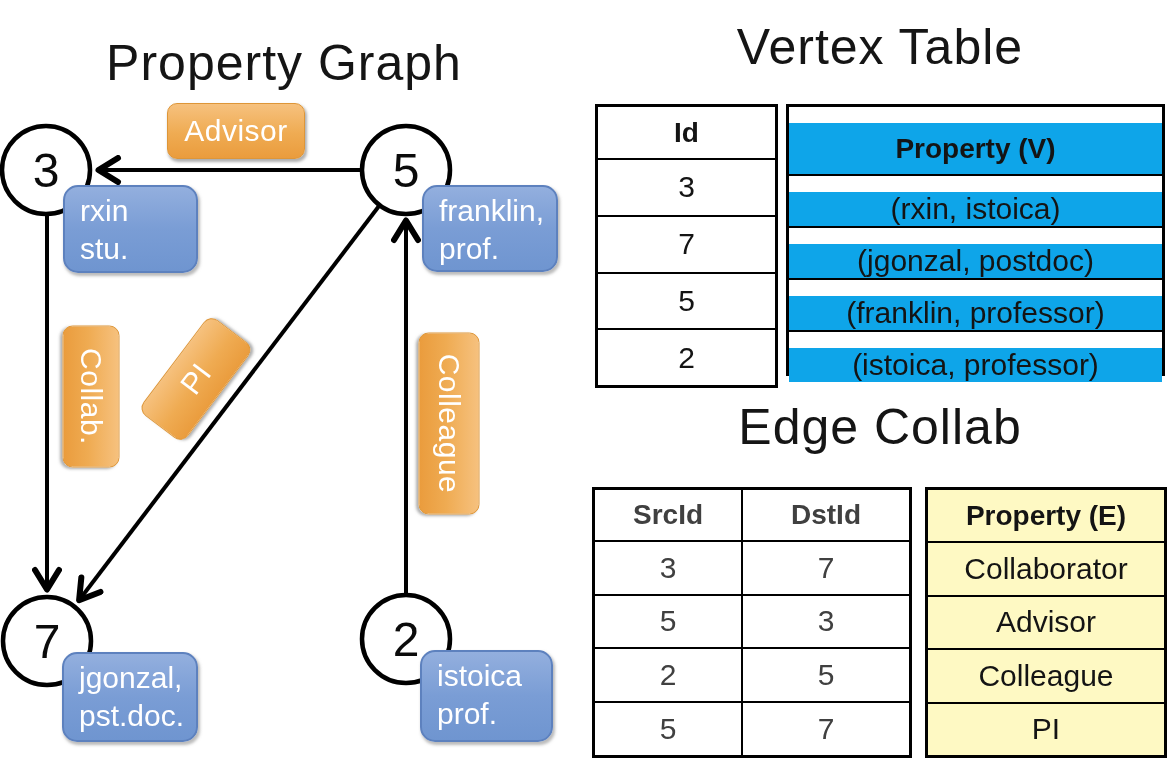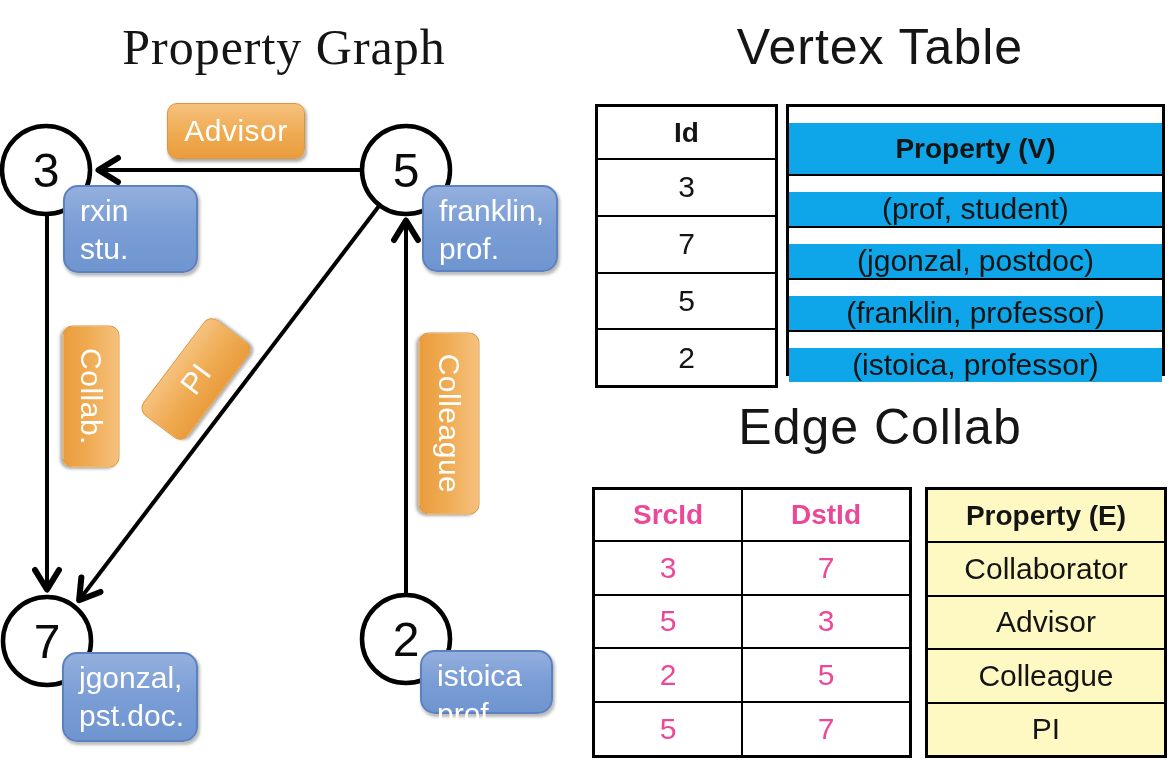--- a/index.html
+++ b/index.html
@@ -38,31 +38,31 @@
   .trow{
     flex:1 1 auto;display:flex;align-items:center;justify-content:center;
     border-bottom:2.5px solid #000;font-size:30px;color:#141414;
   }
   .trow:last-child{border-bottom:none;}
   .trow.hdr{flex:0 0 51px;font-weight:bold;font-size:28px;}
   .bluebg{background:#0ea5e9;margin-top:16px;}
   .tanbg{background:#fef9c3;}
   .splitrow{display:flex;flex:1 1 auto;border-bottom:2.5px solid #000;}
   .splitrow:last-child{border-bottom:none;}
-  .cell{display:flex;align-items:center;justify-content:center;font-size:30px;color:#ec4899;}
+  .cell{display:flex;align-items:center;justify-content:center;font-size:30px;color:#404040;}
   .cell.src{flex:0 0 146px;border-right:2.5px solid #000;}
   .cell.dst{flex:1 1 auto;}
   .hdr2{font-weight:bold;font-size:28px;}
 </style>
 </head>
 <body>
 
 <div class="canvas">
 
-  <div class="title" style="left:38px;top:18px;width:492px;font-family:Liberation Serif, serif;">Property Graph</div>
+  <div class="title" style="left:38px;top:34px;width:492px;">Property Graph</div>
 
   <svg class="graph-svg" width="580" height="760" viewBox="0 0 580 760">
     <defs>
       <marker id="arrow" viewBox="-16 -10 18 20" refX="-1" refY="0" markerWidth="30" markerHeight="30" markerUnits="userSpaceOnUse" orient="auto">
         <path d="M-13,-8 L0,0 L-13,8" fill="none" stroke="#000" stroke-width="4" stroke-linecap="round" stroke-linejoin="round"></path>
       </marker>
     </defs>
 
     <line x1="362" y1="170" x2="100" y2="170" stroke="#000" stroke-width="4" marker-end="url(#arrow)"></line>
     <line x1="47" y1="216" x2="47" y2="588" stroke="#000" stroke-width="4" marker-end="url(#arrow)"></line>
@@ -98,38 +98,38 @@
     <div>stu.</div>
   </div>
   <div class="bbox" style="left:422px;top:185px;width:136px;height:87px;">
     <div>franklin,</div>
     <div>prof.</div>
   </div>
   <div class="bbox" style="left:62px;top:652px;width:136px;height:90px;">
     <div>jgonzal,</div>
     <div>pst.doc.</div>
   </div>
-  <div class="bbox" style="left:420px;top:650px;width:133px;height:64px;">
+  <div class="bbox" style="left:420px;top:650px;width:133px;height:92px;">
     <div>istoica</div>
     <div>prof.</div>
   </div>
 
   <div class="title" style="left:595px;top:18px;width:570px;">Vertex Table</div>
 
   <div class="tcol" style="left:595px;top:104px;width:183px;height:284px;">
     <div class="trow hdr">Id</div>
     <div class="trow">3</div>
     <div class="trow">7</div>
     <div class="trow">5</div>
     <div class="trow">2</div>
   </div>
 
   <div class="tcol" style="left:786px;top:104px;width:379px;height:272px;">
     <div class="trow hdr bluebg">Property (V)</div>
-    <div class="trow bluebg">(prof, student)</div>
+    <div class="trow bluebg">(rxin, istoica)</div>
     <div class="trow bluebg">(jgonzal, postdoc)</div>
     <div class="trow bluebg">(franklin, professor)</div>
     <div class="trow bluebg">(istoica, professor)</div>
   </div>
 
   <div class="title" style="left:595px;top:398px;width:570px;">Edge Collab</div>
 
   <div class="tcol" style="left:592px;top:487px;width:320px;height:271px;">
     <div class="splitrow">
       <div class="cell src hdr2">SrcId</div>

